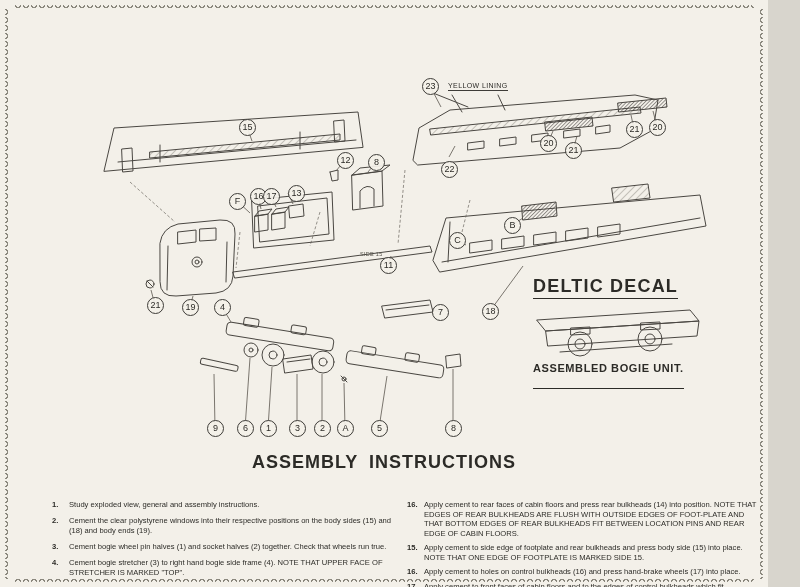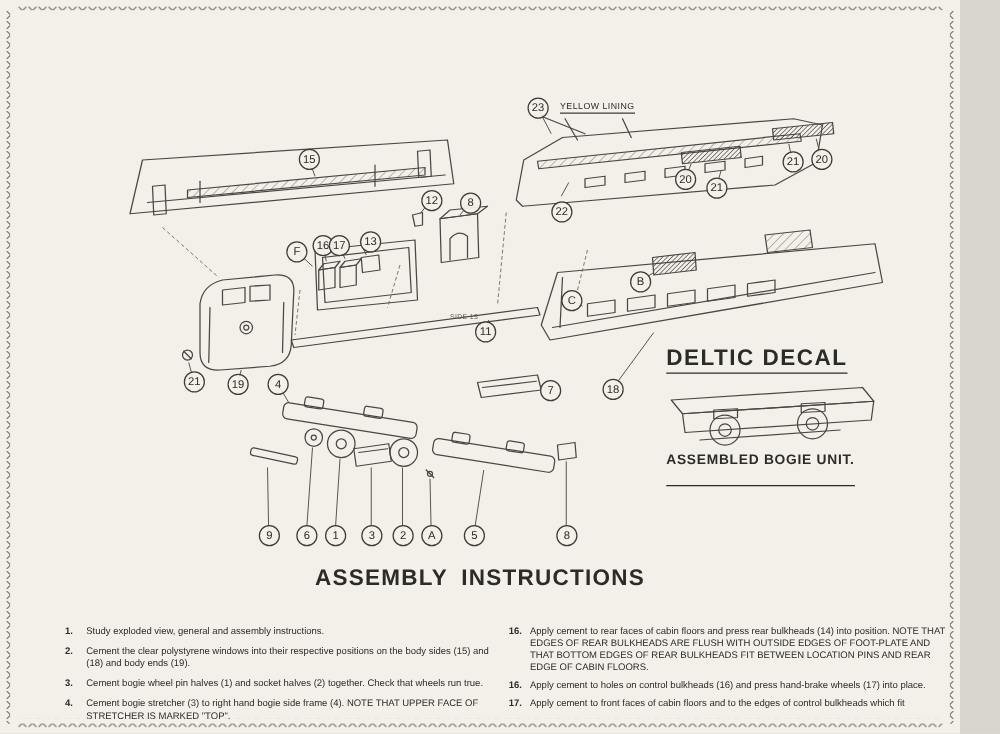--- a/index.html
+++ b/index.html
@@ -271,20 +271,24 @@
         <span class="num" data-name="instruction-number">4.</span>
         <span class="itext" data-name="instruction-text">Cement bogie stretcher (3) to right hand bogie side frame (4).  NOTE THAT UPPER FACE OF STRETCHER IS MARKED "TOP".</span>
       </div>
     </div>
   <div class="col col-right" data-name="instructions-column-right">
       <div class="instr" data-name="instruction-item">
         <span class="num" data-name="instruction-number">16.</span>
         <span class="itext" data-name="instruction-text">Apply cement to rear faces of cabin floors and press rear bulkheads (14) into position.  NOTE THAT EDGES OF REAR BULKHEADS ARE FLUSH WITH OUTSIDE EDGES OF FOOT-PLATE AND THAT BOTTOM EDGES OF REAR BULKHEADS FIT BETWEEN LOCATION PINS AND REAR EDGE OF CABIN FLOORS.</span>
       </div>
       <div class="instr" data-name="instruction-item">
+        <span class="num" data-name="instruction-number">15.</span>
+        <span class="itext" data-name="instruction-text">Apply cement to side edge of footplate and rear bulkheads and press body side (15) into place.  NOTE THAT ONE EDGE OF FOOTPLATE IS MARKED SIDE 15.</span>
+      </div>
+      <div class="instr" data-name="instruction-item">
         <span class="num" data-name="instruction-number">16.</span>
         <span class="itext" data-name="instruction-text">Apply cement to holes on control bulkheads (16) and press hand-brake wheels (17) into place.</span>
       </div>
       <div class="instr" data-name="instruction-item">
         <span class="num" data-name="instruction-number">17.</span>
         <span class="itext" data-name="instruction-text">Apply cement to front faces of cabin floors and to the edges of control bulkheads which fit</span>
       </div>
     </div>
 
 </div>

